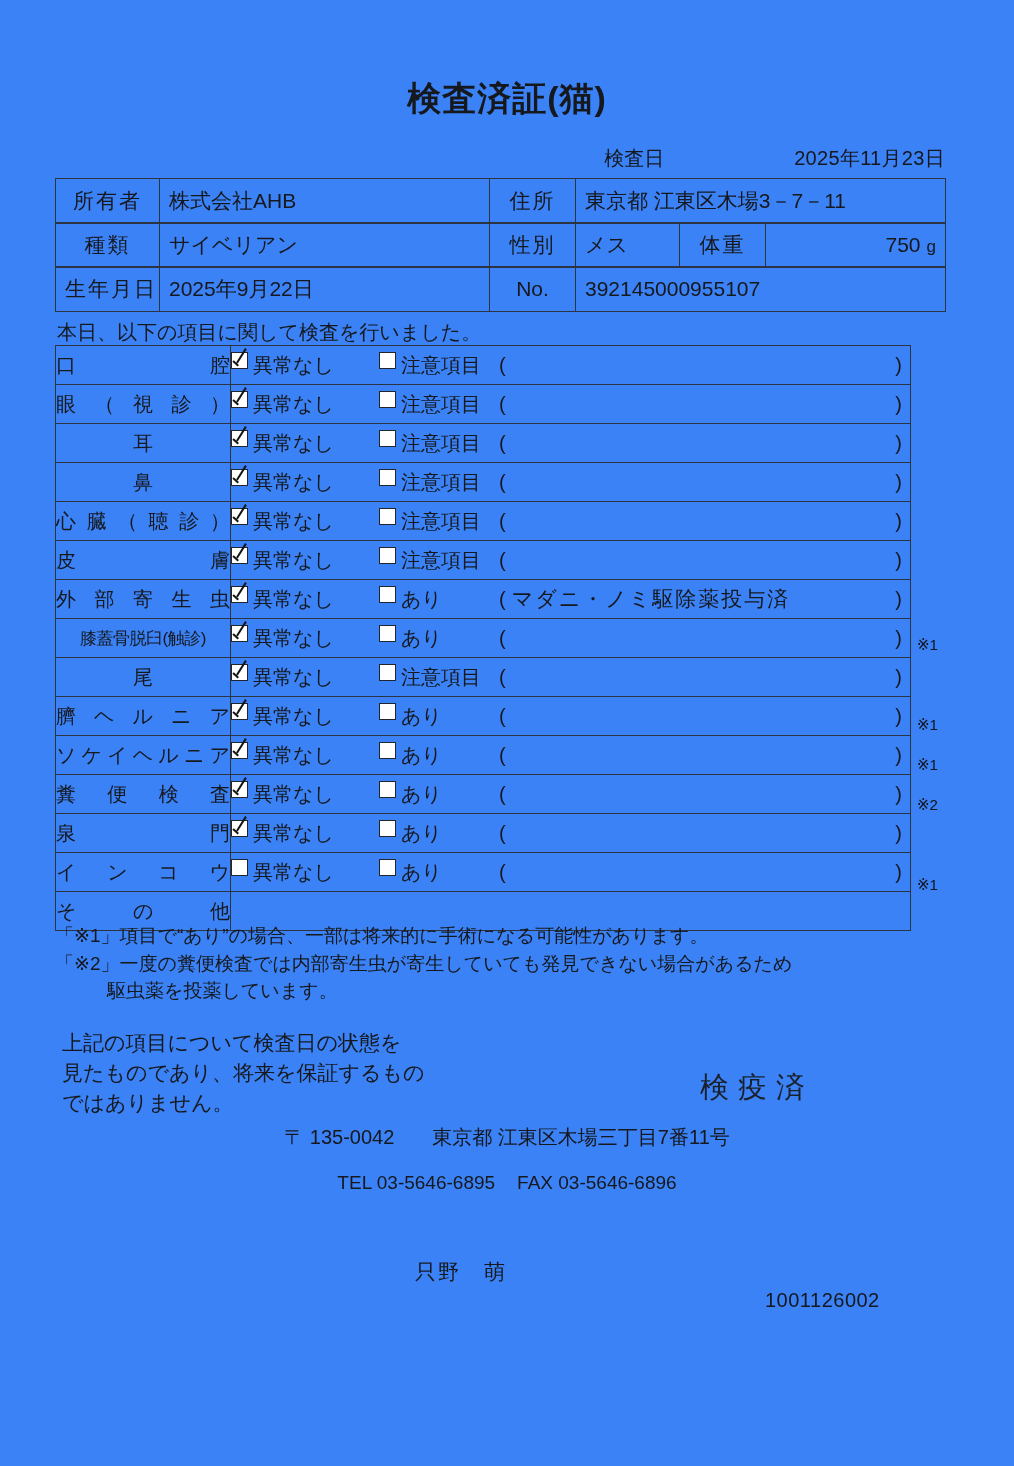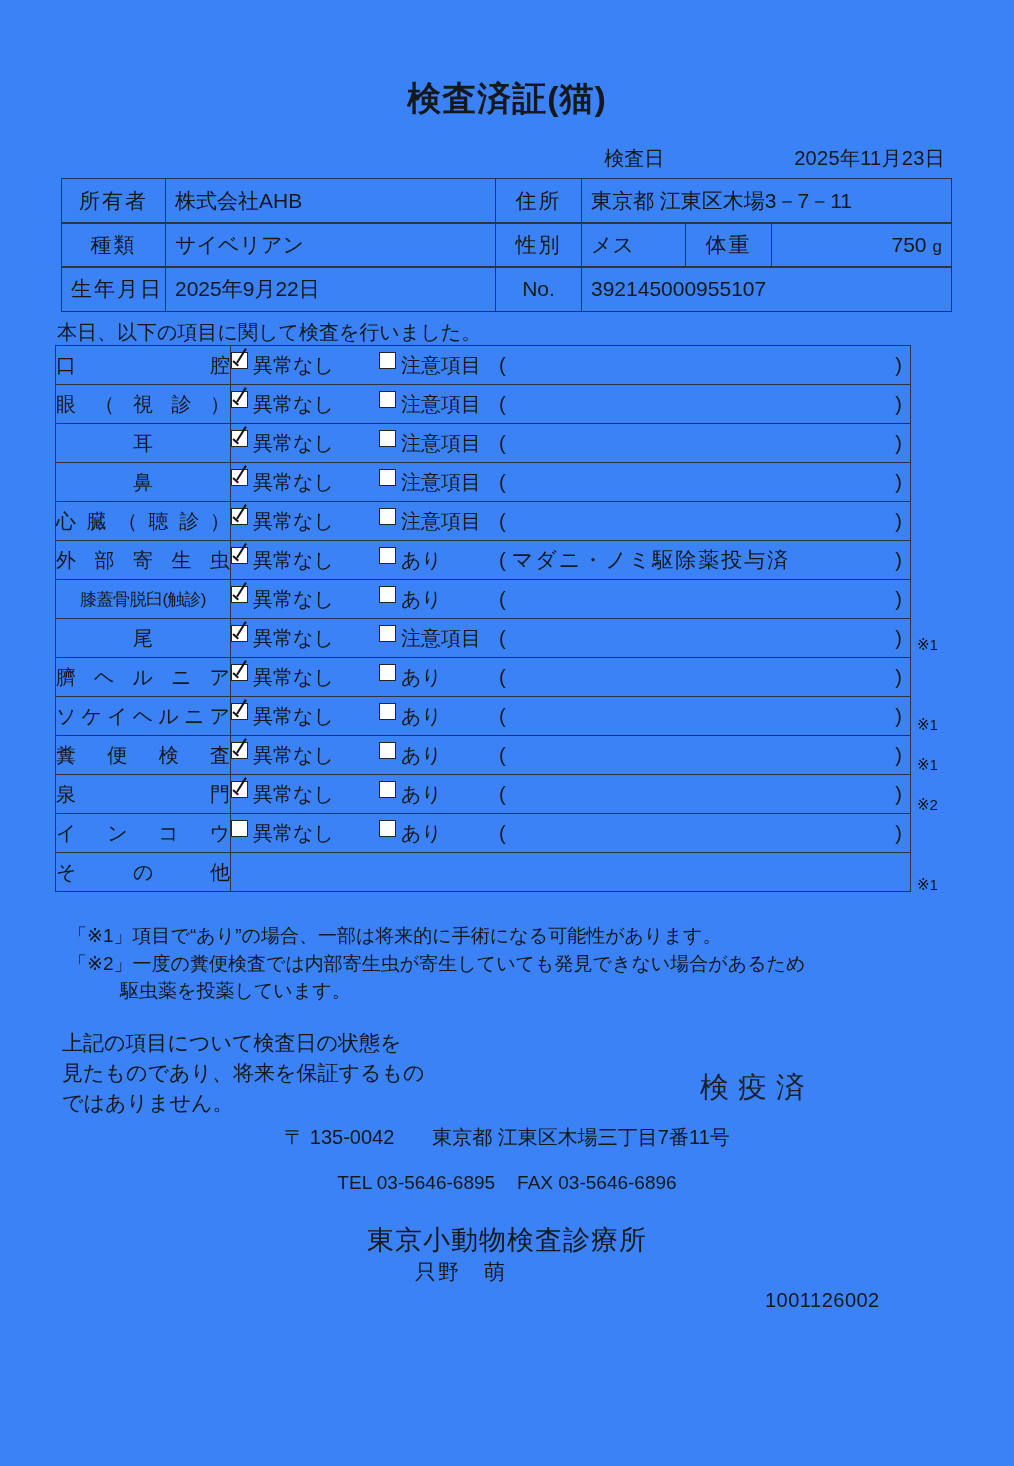--- a/index.html
+++ b/index.html
@@ -53,21 +53,21 @@
   }
   .date-row .date-value {
     font-size: 20px;
     letter-spacing: 0.3px;
   }
 
   
   .info-table {
     position: absolute;
     top: 178px;
-    left: 61px;
+    left: 55px;
     width: 890px;
     border-collapse: collapse;
     table-layout: fixed;
   }
   .info-table td {
     border: 1.6px solid #2b3440;
     height: 44px;
     font-size: 21px;
     padding: 0 9px;
     color: #15181c;
@@ -205,21 +205,21 @@
     font-size: 15px;
     letter-spacing: 0;
     white-space: nowrap;
   }
   .c-other-body { padding: 0; }
 
   
   .footnotes {
     position: absolute;
     top: 922px;
-    left: 68px;
+    left: 55px;
     width: 900px;
     font-size: 19px;
     line-height: 1.45;
     color: #15181c;
   }
   .footnotes .fn-indent { padding-left: 52px; }
 
   
   .disclaimer {
     position: absolute;
@@ -457,20 +457,40 @@
               </span>
             </div>
             <div class="paren-area">
               <span class="paren-l">(</span>
               <span class="paren-note"></span>
               <span class="paren-r">)</span>
             </div>
           </td>
         </tr>
         <tr>
+          <td class="c-name">皮膚</td>
+          <td class="c-body">
+            <div class="opts">
+              <span class="opt first">
+                <span class="box checked"></span>
+                <span class="opt-label">異常なし</span>
+              </span>
+              <span class="opt">
+                <span class="box"></span>
+                <span class="opt-label">注意項目</span>
+              </span>
+            </div>
+            <div class="paren-area">
+              <span class="paren-l">(</span>
+              <span class="paren-note"></span>
+              <span class="paren-r">)</span>
+            </div>
+          </td>
+        </tr>
+        <tr>
           <td class="c-name">外部寄生虫</td>
           <td class="c-body">
             <div class="opts">
               <span class="opt first">
                 <span class="box checked"></span>
                 <span class="opt-label">異常なし</span>
               </span>
               <span class="opt">
                 <span class="box"></span>
                 <span class="opt-label">あり</span>
@@ -645,21 +665,20 @@
   <div class="stamp">検疫済</div>
 
   <div class="addr-line">
     <span class="zip">〒 135-0042</span><span>東京都 江東区木場三丁目7番11号</span>
   </div>
 
   <div class="tel-line">
     <span>TEL 03-5646-6895</span><span class="fax">FAX 03-5646-6896</span>
   </div>
 
-  <div class="clinic">東京小動物検査診療所</div>
   <div class="vet">只野　萌</div>
   <div class="refno">1001126002</div>
 
 <div class="note-mark" style="top: 636px;">※1</div>
     <div class="note-mark" style="top: 716px;">※1</div>
     <div class="note-mark" style="top: 756px;">※1</div>
     <div class="note-mark" style="top: 796px;">※2</div>
     <div class="note-mark" style="top: 876px;">※1</div>
   </div>
 

